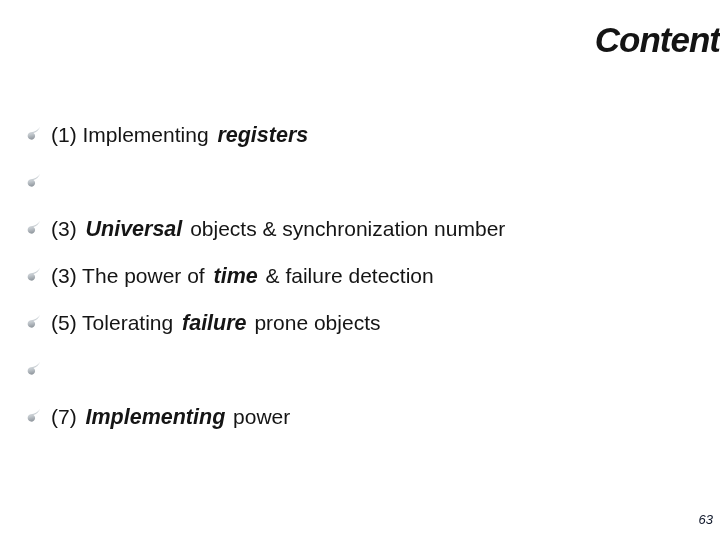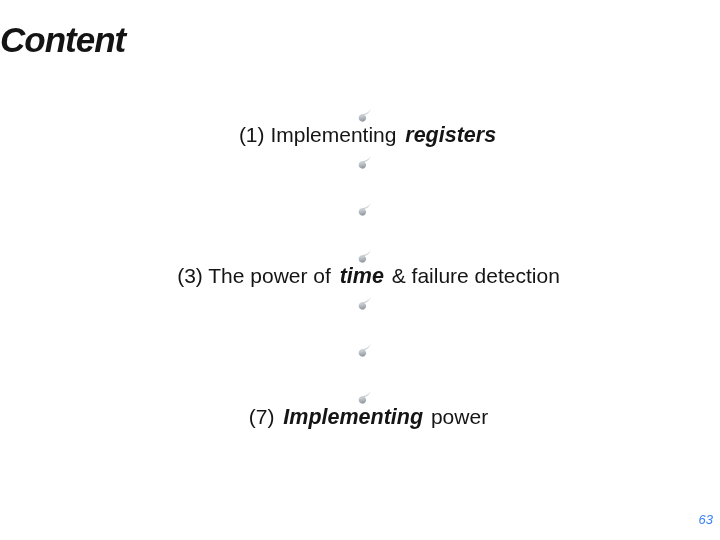--- a/index.html
+++ b/index.html
@@ -18,42 +18,41 @@
   .slide {
     position: absolute;
     inset: 0;
     background: #ffffff;
   }
   .slide-title {
     position: absolute;
     top: 20px;
     left: 0;
     width: 100%;
-    text-align: left;
+    text-align: right;
     font-size: 35px;
     font-weight: bold;
     font-style: italic;
     letter-spacing: -1px;
     color: #141414;
   }
   .content-list {
     position: absolute;
     top: 112px;
     left: 25px;
     right: 8px;
   }
   .content-item {
     height: 47px;
     display: flex;
     align-items: center;
     font-size: 21px;
     line-height: 1;
     color: #151515;
     white-space: nowrap;
-    flex-direction: column;
   }
   .bullet {
     width: 17px;
     height: 17px;
     flex: 0 0 auto;
     margin-right: 9px;
     margin-top: -5px;
   }
   .item-text { display: inline-block; }
   .em {
@@ -62,21 +61,21 @@
     margin-left: 3px;
     margin-right: 2px;
     font-size: 21.5px;
   }
   .page-number {
     position: absolute;
     right: 7px;
     bottom: 13px;
     font-size: 13px;
     font-style: italic;
-    color: #3b82f6;
+    color: #0f172a;
   }
   .defs-svg { position: absolute; width: 0; height: 0; }
 </style>
 </head>
 <body>
 
 <svg class="defs-svg" aria-hidden="true">
   <defs>
     <linearGradient id="bulletGrad" x1="0.3" y1="0" x2="0.5" y2="1">
       <stop offset="0" stop-color="#e2e6e9"></stop>
@@ -102,33 +101,35 @@
     <div class="content-item">
       <svg class="bullet" viewBox="0 0 24 24">
         <path fill="url(#bulletGrad)" d="M21.5 2.5 C19.5 7.5 15.8 10.2 12 11.2 C13.6 12.3 14.5 14.1 14.2 16.1 C13.8 19 11.1 21 8.2 20.6 C5.3 20.2 3.3 17.5 3.8 14.6 C4.2 12.2 6.1 10.5 8.4 10.3 C13.2 9.8 18 7.2 21.5 2.5 Z"></path>
       </svg>
     </div>
 
     <div class="content-item">
       <svg class="bullet" viewBox="0 0 24 24">
         <path fill="url(#bulletGrad)" d="M21.5 2.5 C19.5 7.5 15.8 10.2 12 11.2 C13.6 12.3 14.5 14.1 14.2 16.1 C13.8 19 11.1 21 8.2 20.6 C5.3 20.2 3.3 17.5 3.8 14.6 C4.2 12.2 6.1 10.5 8.4 10.3 C13.2 9.8 18 7.2 21.5 2.5 Z"></path>
       </svg>
+      <span class="item-text"><span>(3) </span><span class="em">Universal</span><span> objects &amp; synchronization number</span></span>
     </div>
 
     <div class="content-item">
       <svg class="bullet" viewBox="0 0 24 24">
         <path fill="url(#bulletGrad)" d="M21.5 2.5 C19.5 7.5 15.8 10.2 12 11.2 C13.6 12.3 14.5 14.1 14.2 16.1 C13.8 19 11.1 21 8.2 20.6 C5.3 20.2 3.3 17.5 3.8 14.6 C4.2 12.2 6.1 10.5 8.4 10.3 C13.2 9.8 18 7.2 21.5 2.5 Z"></path>
       </svg>
       <span class="item-text"><span>(3) The power of </span><span class="em">time</span><span> &amp; failure detection</span></span>
     </div>
 
     <div class="content-item">
       <svg class="bullet" viewBox="0 0 24 24">
         <path fill="url(#bulletGrad)" d="M21.5 2.5 C19.5 7.5 15.8 10.2 12 11.2 C13.6 12.3 14.5 14.1 14.2 16.1 C13.8 19 11.1 21 8.2 20.6 C5.3 20.2 3.3 17.5 3.8 14.6 C4.2 12.2 6.1 10.5 8.4 10.3 C13.2 9.8 18 7.2 21.5 2.5 Z"></path>
       </svg>
+      <span class="item-text"><span>(5) Tolerating </span><span class="em">failure</span><span> prone objects</span></span>
     </div>
 
     <div class="content-item">
       <svg class="bullet" viewBox="0 0 24 24">
         <path fill="url(#bulletGrad)" d="M21.5 2.5 C19.5 7.5 15.8 10.2 12 11.2 C13.6 12.3 14.5 14.1 14.2 16.1 C13.8 19 11.1 21 8.2 20.6 C5.3 20.2 3.3 17.5 3.8 14.6 C4.2 12.2 6.1 10.5 8.4 10.3 C13.2 9.8 18 7.2 21.5 2.5 Z"></path>
       </svg>
     </div>
 
     <div class="content-item">
       <svg class="bullet" viewBox="0 0 24 24">

